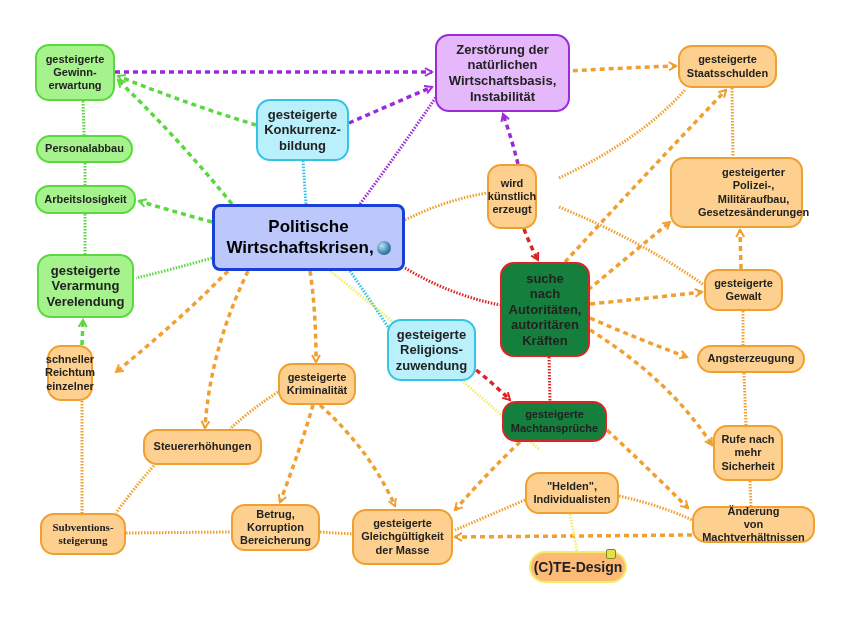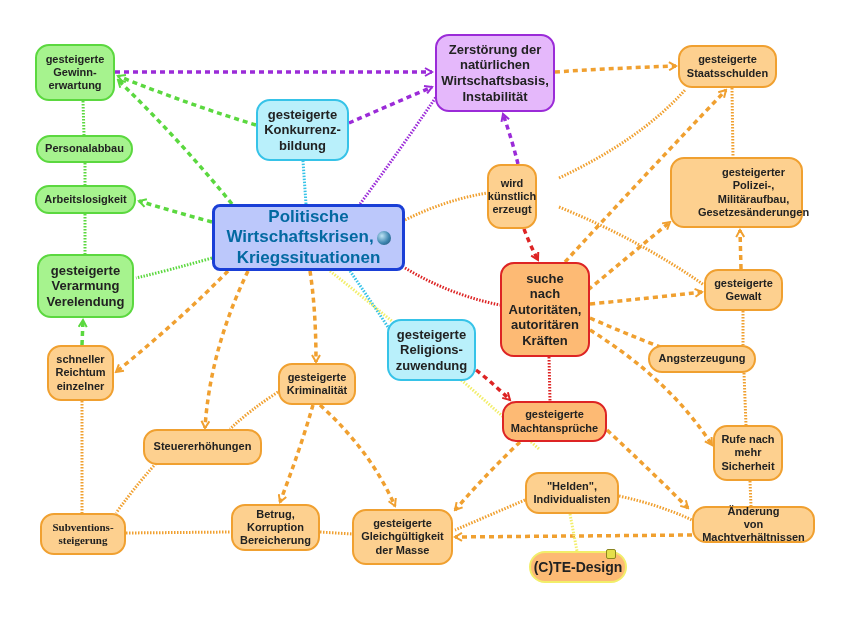--- a/index.html
+++ b/index.html
@@ -8,24 +8,24 @@
   #canvas { position: absolute; left: 0; top: 0; width: 849px; height: 617px; }
   .node { position: absolute; box-sizing: border-box; display: flex;
           align-items: center; justify-content: center; text-align: center;
           font-weight: bold; color: #222; border-radius: 14px; border: 2px solid;
           line-height: 1.2; white-space: pre-line; cursor: pointer; }
   .orange { background: #fdd08f; border-color: #f0a030; font-size: 11px; }
   .green  { background: #a6f38e; border-color: #5bd83f; font-size: 11px; }
   .green.big { font-size: 13px; }
   .cyan   { background: #b9f0fb; border-color: #36c3e8; font-size: 13px; }
   .purple { background: #e5b8fb; border-color: #9b2bd8; font-size: 13px; }
-  .red    { background: #fdba74; border-color: #dd2424; font-size: 13px; }
+  .red    { background: #15803d; border-color: #dd2424; font-size: 13px; }
   .red.small { font-size: 11px; }
   .central { background: #bcc8fb; border: 3px solid #1a3fd6; font-size: 17px;
-             border-radius: 8px; color: #0369a1; }
+             border-radius: 8px; color: #000000; }
   .yellow { background: #fdba74; border-color: #f2ee6a; font-size: 14px; border-radius: 20px; }
   .note-marker { position: absolute; width: 8px; height: 8px; background: #e5e04a;
                  border: 1px solid #8a8620; border-radius: 2px; }
   .globe { display: inline-block; width: 14px; height: 14px; border-radius: 50%;
            background: radial-gradient(circle at 35% 35%, #bfe4f5, #3e86b0 55%, #1b4d6b);
            vertical-align: middle; margin-left: 3px; }
 </style>
 </head>
 <body>
 
@@ -93,62 +93,61 @@
       <path d="M126,533 L231,532" fill="none" stroke="#f0a030" stroke-width="3" stroke-dasharray="1.5 1.5"></path>
       <path d="M320,532 L352,534" fill="none" stroke="#f0a030" stroke-width="3" stroke-dasharray="1.5 1.5"></path>
       <path d="M330,271 Q430,350 540,450" fill="none" stroke="#f2ee6a" stroke-width="3" stroke-dasharray="1.5 1.5"></path>
       <path d="M570,514 L577,551" fill="none" stroke="#f2ee6a" stroke-width="3" stroke-dasharray="1.5 1.5"></path>
     </g>
 </svg>
 
 <div class="node central" style="left:212px; top:204px; width:193px; height:67px; flex-direction:column;">
   <span>Politische</span>
   <span><span>Wirtschaftskrisen,</span><span class="globe"></span></span>
-  <span>Kriegssituationen</span>
 </div>
 
 <div class="node green" style="left:35px; top:44px; width:80px; height:57px;">gesteigerte
 Gewinn-
 erwartung</div>
 <div class="node green" style="left:36px; top:135px; width:97px; height:28px;text-align:right;">Personalabbau</div>
 <div class="node green" style="left:35px; top:185px; width:101px; height:29px;">Arbeitslosigkeit</div>
 <div class="node green big" style="left:37px; top:254px; width:97px; height:64px;">gesteigerte
 Verarmung
 Verelendung</div>
 
-<div class="node orange" style="left:47px; top:345px; width:67px; height:56px;">schneller
+<div class="node orange" style="left:47px; top:345px; width:46px; height:56px;">schneller
 Reichtum
 einzelner</div>
 <div class="node orange" style="left:40px; top:513px; width:86px; height:42px;font-family:Liberation Serif, serif;">Subventions-
 steigerung</div>
 
 <div class="node cyan" style="left:256px; top:99px; width:93px; height:62px;">gesteigerte
 Konkurrenz-
 bildung</div>
 <div class="node cyan" style="left:387px; top:319px; width:89px; height:62px;">gesteigerte
 Religions-
 zuwendung</div>
 
-<div class="node purple" style="left:435px; top:34px; width:120px; height:78px;">Zerstörung der
+<div class="node purple" style="left:435px; top:34px; width:135px; height:78px;">Zerstörung der
 natürlichen
 Wirtschaftsbasis,
 Instabilität</div>
 
 <div class="node orange" style="left:678px; top:45px; width:99px; height:43px;">gesteigerte
 Staatsschulden</div>
 <div class="node orange" style="left:487px; top:164px; width:50px; height:65px;">wird
 künstlich
 erzeugt</div>
 <div class="node orange" style="left:670px; top:157px; width:133px; height:71px;padding-left:34px;">gesteigerter
 Polizei-,
 Militäraufbau,
 Gesetzesänderungen</div>
 <div class="node orange" style="left:704px; top:269px; width:79px; height:42px;">gesteigerte
 Gewalt</div>
-<div class="node orange" style="left:648px; top:345px; width:108px; height:28px;">Angsterzeugung</div>
+<div class="node orange" style="left:697px; top:345px; width:108px; height:28px;">Angsterzeugung</div>
 <div class="node orange" style="left:713px; top:425px; width:70px; height:56px;">Rufe nach
 mehr
 Sicherheit</div>
 <div class="node orange" style="left:692px; top:506px; width:123px; height:37px;">Änderung
 von
 Machtverhältnissen</div>
 
 <div class="node red" style="left:500px; top:262px; width:90px; height:95px;">suche
 nach
 Autoritäten,

